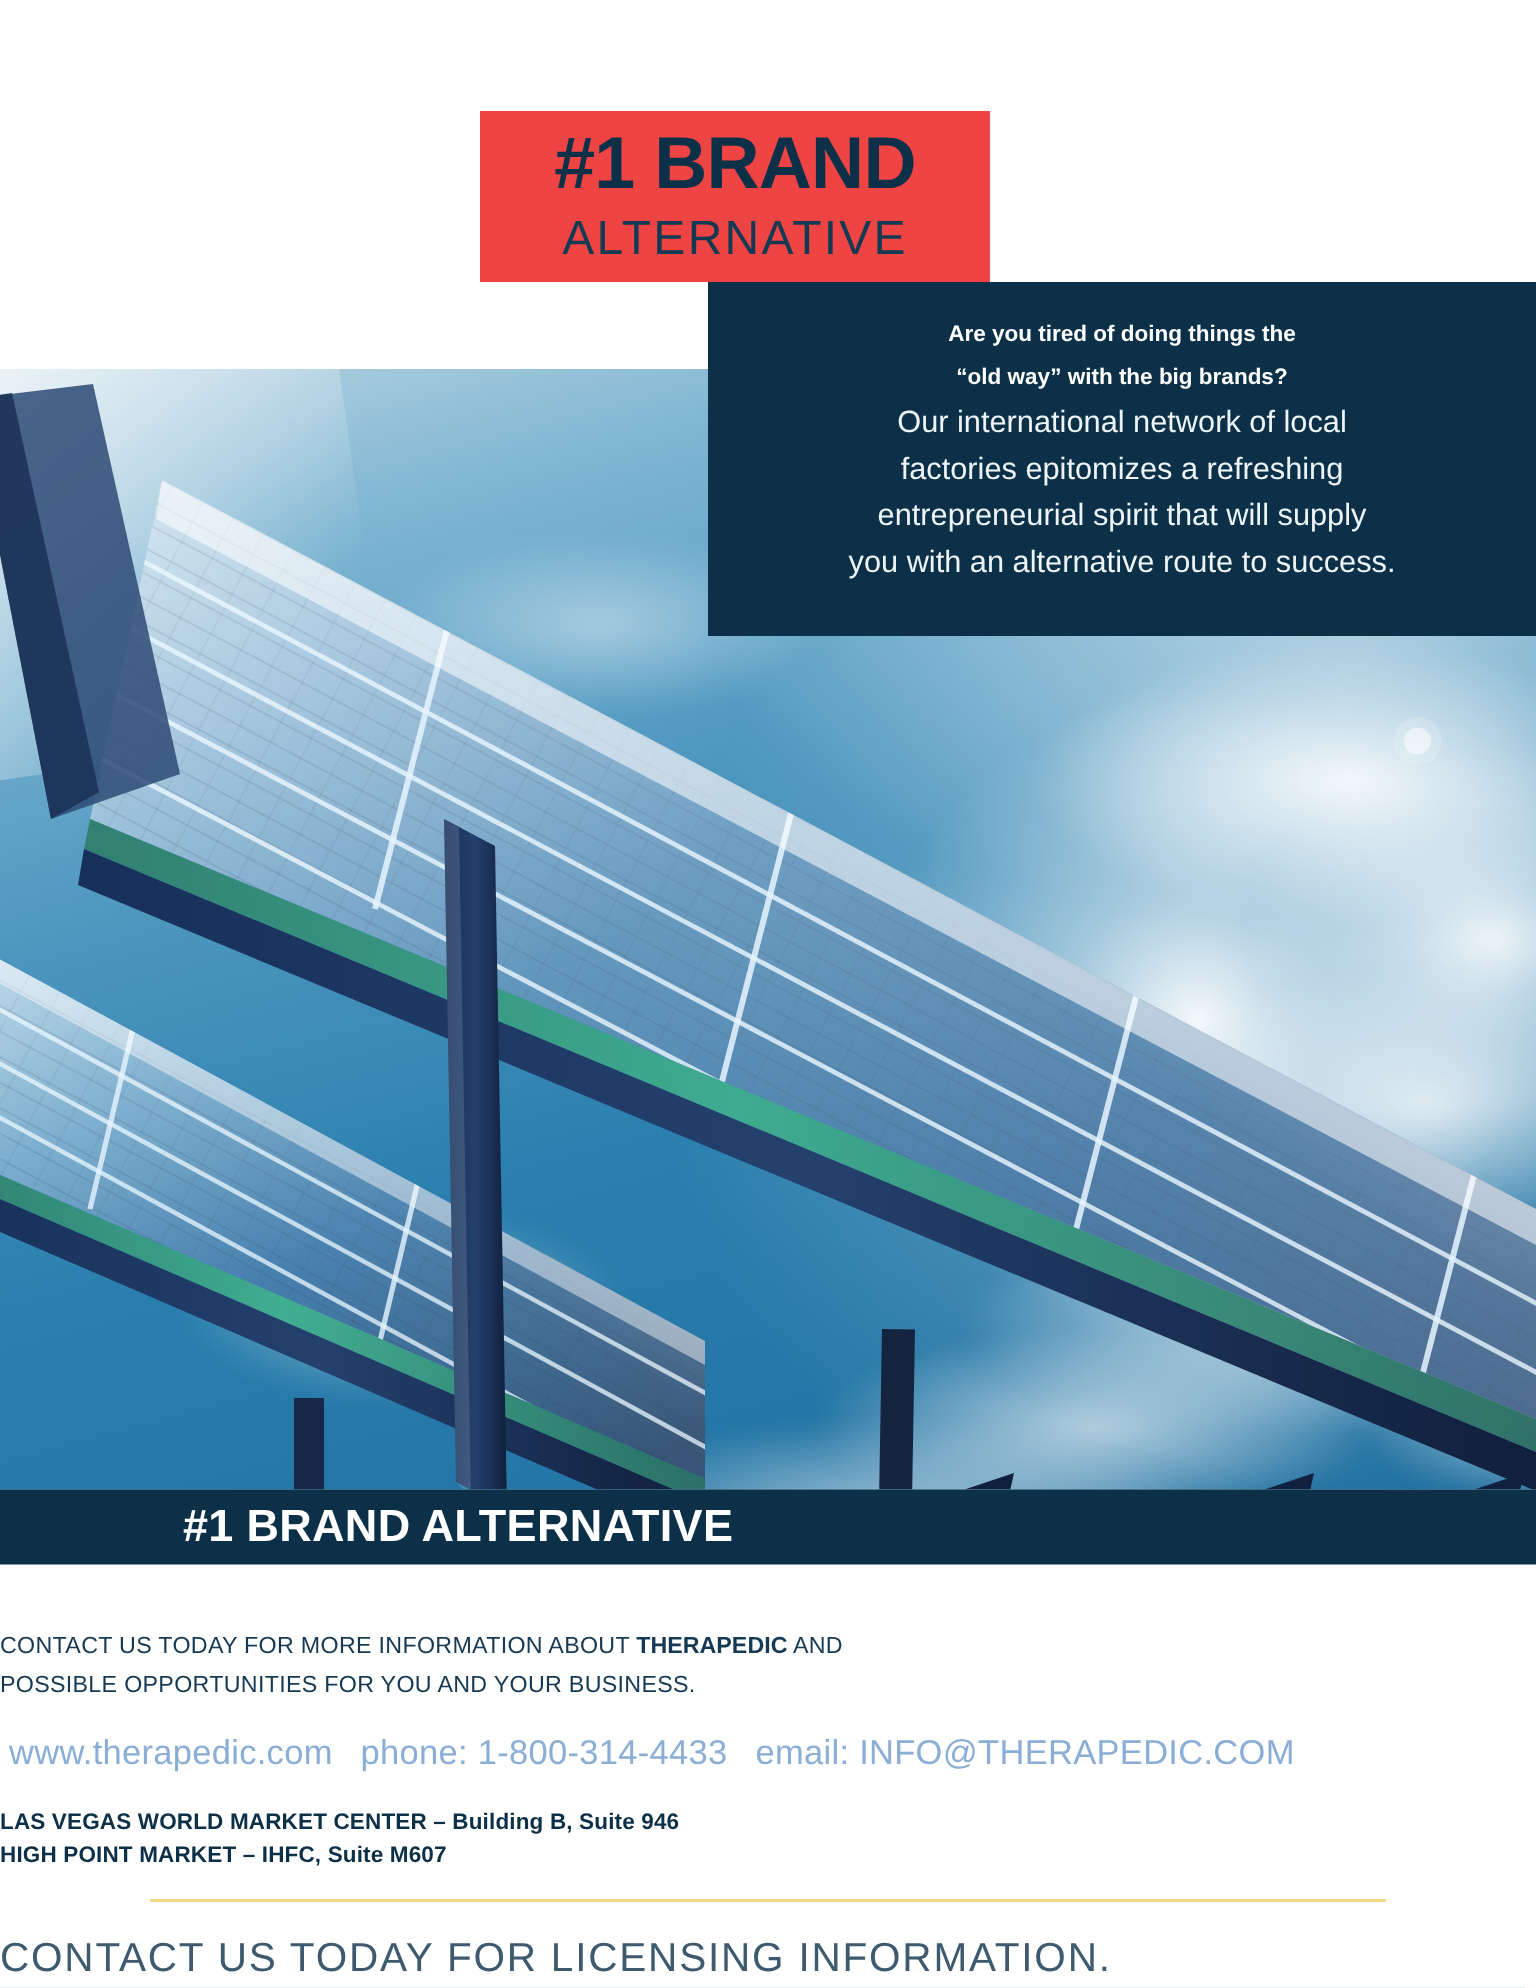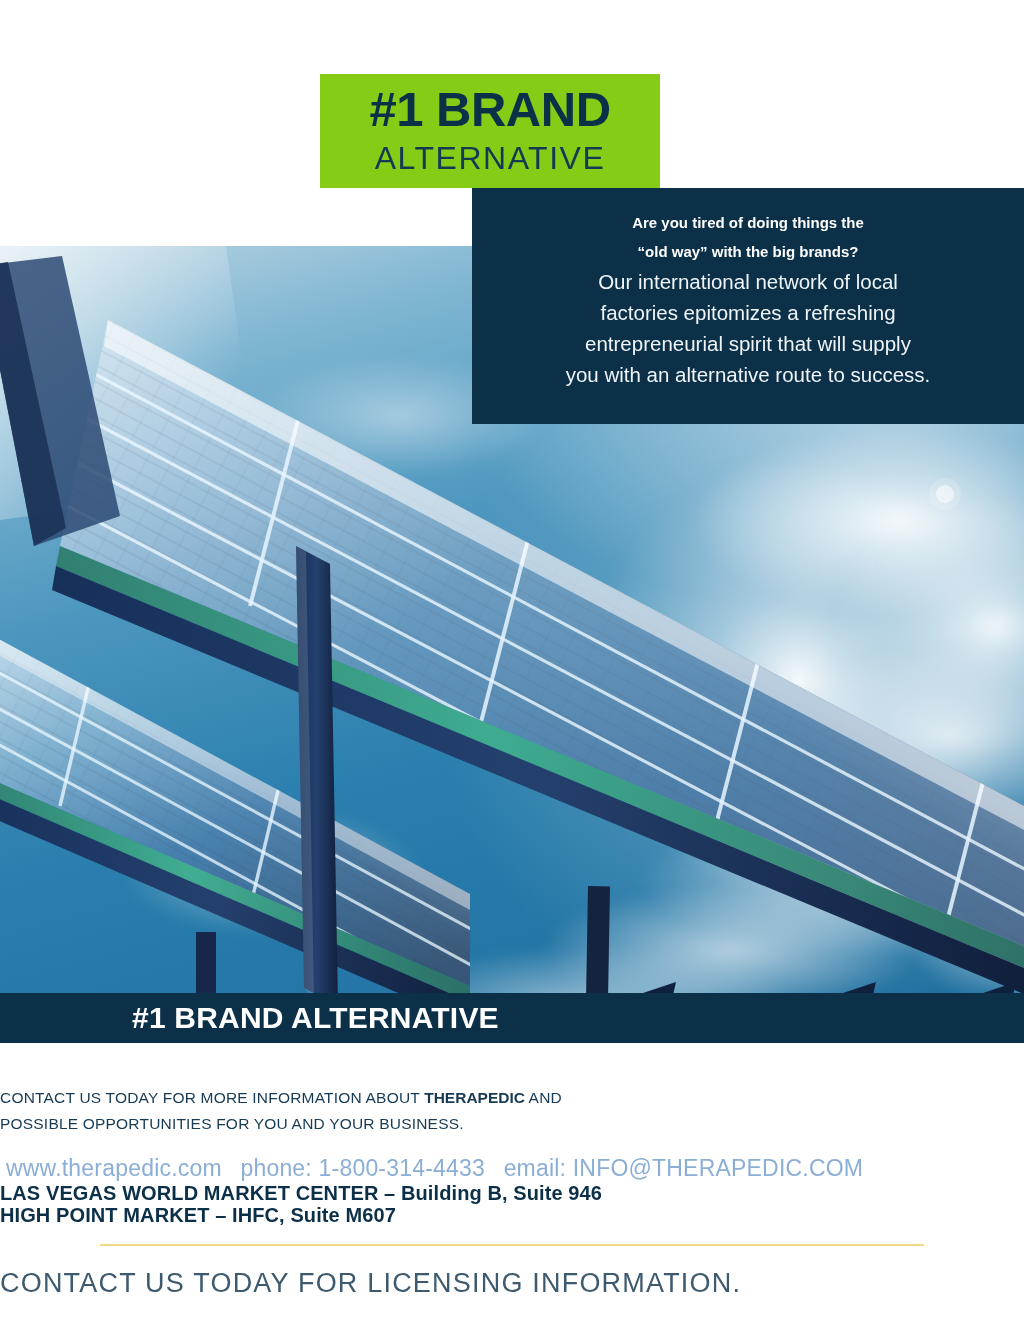--- a/index.html
+++ b/index.html
@@ -68,21 +68,21 @@
 
   .photo svg { position: absolute; left: 0; top: 0; }
 
   
   .title-box {
     position: absolute;
     left: 320px;
     top: 74px;
     width: 340px;
     height: 114px;
-    background: #84cc16;
+    background: #ef4444;
     z-index: 6;
     text-align: center;
   }
   .title-line1 {
     font-size: 49px;
     font-weight: 800;
     letter-spacing: -0.5px;
     color: #0b3048;
     line-height: 54px;
     padding-top: 8px;
@@ -128,21 +128,21 @@
     position: absolute;
     left: 0;
     top: 993px;
     width: 1024px;
     height: 50px;
     background: #0b3048;
     z-index: 5;
   }
   .banner-text {
     position: absolute;
-    left: 132px;
+    left: 122px;
     top: 6px;
     color: #ffffff;
     font-size: 30px;
     font-weight: 700;
     letter-spacing: 0.2px;
     line-height: 38px;
   }
 
   
   .footer {
@@ -165,21 +165,22 @@
   .foot-cta b { font-weight: 800; letter-spacing: 0; }
   .foot-contact {
     margin-top: 18px;
     font-size: 23px;
     color: #8aaed6;
     letter-spacing: 0.2px;
     font-weight: 400;
   }
   .foot-contact span { margin: 0 6px; }
   .foot-addr {
-    font-size: 20px;
+    margin-top: 22px;
+    font-size: 15px;
     color: #0b3048;
     font-weight: 800;
     line-height: 22px;
     letter-spacing: 0.1px;
   }
   .rule {
     width: 824px;
     height: 2px;
     background: #f2d784;
     margin: 18px auto 0 auto;

